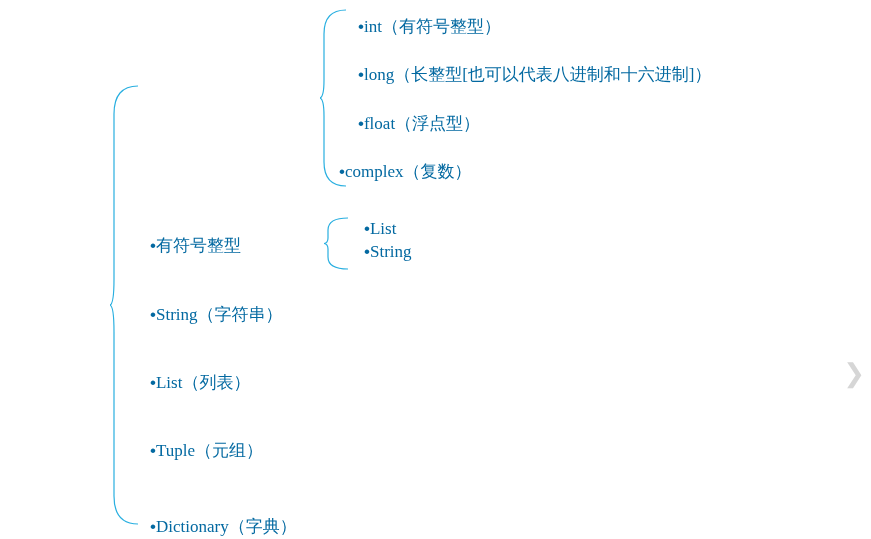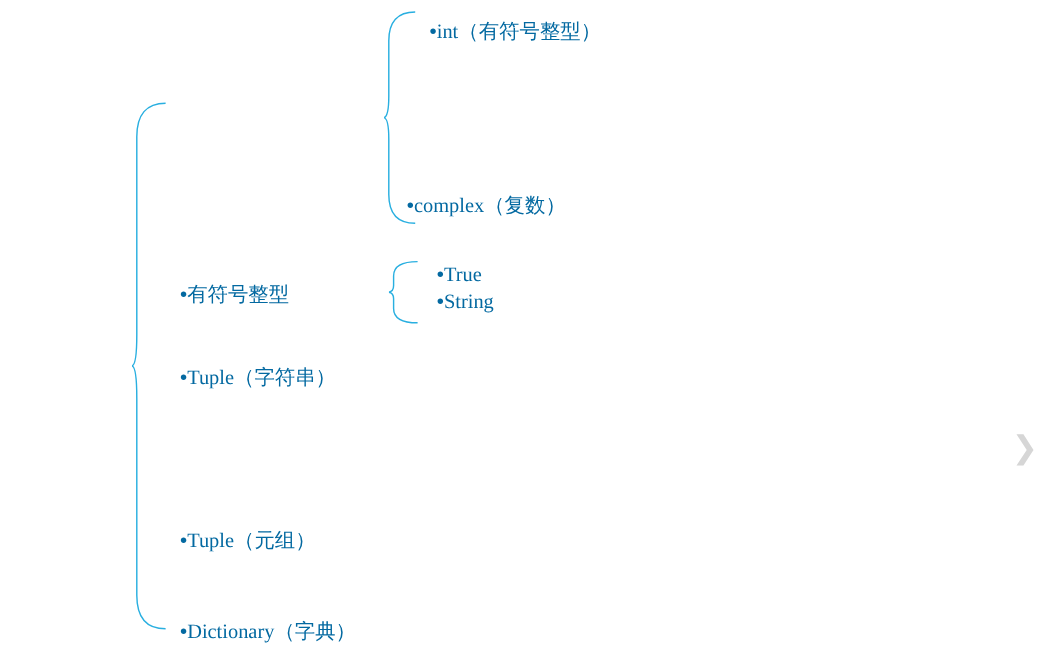--- a/index.html
+++ b/index.html
@@ -50,52 +50,61 @@
   <svg class="bracket" style="left:110px; top:84px;" width="30" height="442">
     <path d="M28,2 Q4,2 4,30 L4,195 Q4,220 0,221 Q4,222 4,248 L4,412 Q4,440 28,440"></path>
   </svg>
 
 
   <div class="item" style="left:150px; top:234px;">
     <span class="bullet">•</span><span>有符号整型</span>
   </div>
 
   <div class="item" style="left:150px; top:303px;">
-    <span class="bullet">•</span><span>Tuple（字符串）</span>
+    <span class="bullet">•</span><span>String（字符串）</span>
   </div>
 
+  <div class="item" style="left:150px; top:371px;">
+    <span class="bullet">•</span><span>List（列表）</span>
+  </div>
 
   <div class="item" style="left:150px; top:439px;">
     <span class="bullet">•</span><span>Tuple（元组）</span>
   </div>
 
   <div class="item" style="left:150px; top:515px;">
     <span class="bullet">•</span><span>Dictionary（字典）</span>
   </div>
 
   <svg class="bracket" style="left:320px; top:8px;" width="28" height="180">
     <path d="M26,2 Q4,2 4,26 L4,72 Q4,89 0,90 Q4,91 4,108 L4,154 Q4,178 26,178"></path>
   </svg>
 
   <div class="item" style="left:358px; top:15px;">
     <span class="bullet">•</span><span>int（有符号整型）</span>
   </div>
 
+  <div class="item" style="left:358px; top:63px;">
+    <span class="bullet">•</span><span>long（长整型[也可以代表八进制和十六进制]）</span>
+  </div>
 
+  <div class="item" style="left:358px; top:112px;">
+    <span class="bullet">•</span><span>float（浮点型）</span>
+  </div>
 
   <div class="item" style="left:339px; top:160px;">
     <span class="bullet">•</span><span>complex（复数）</span>
   </div>
 
   <svg class="bracket" style="left:324px; top:216px;" width="26" height="55">
     <path d="M24,2 Q4,2 4,14 L4,22 Q4,27 0,27.5 Q4,28 4,33 L4,41 Q4,53 24,53"></path>
   </svg>
 
   <div class="item" style="left:364px; top:219px;">
-    <span class="bullet">•</span><span>True</span>
+    <span class="bullet">•</span><span>List</span>
   </div>
 
   <div class="item" style="left:364px; top:242px;">
     <span class="bullet">•</span><span>String</span>
   </div>
 
   <div class="next-arrow">❯</div>
 
 </div>
 

